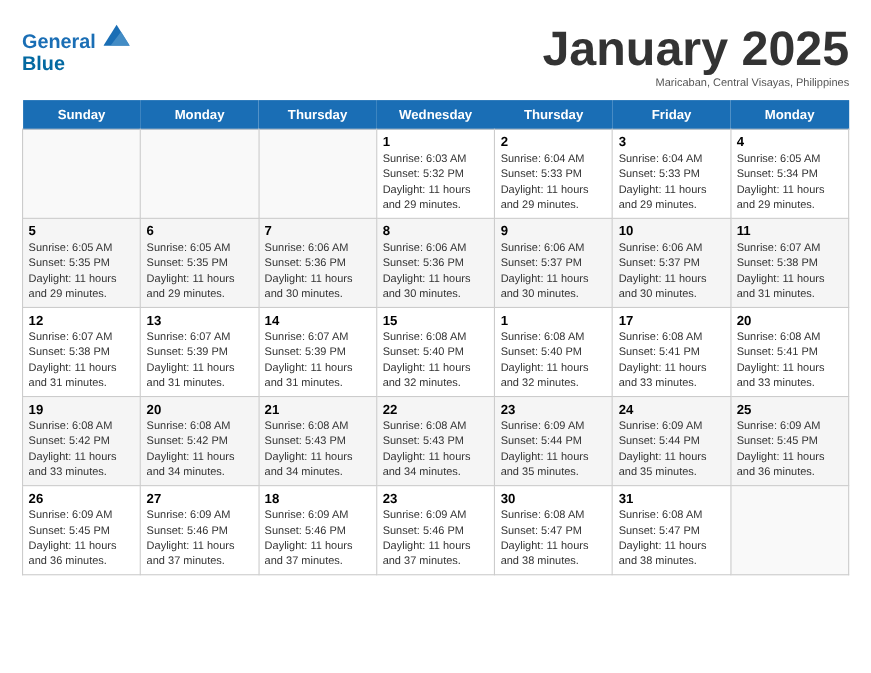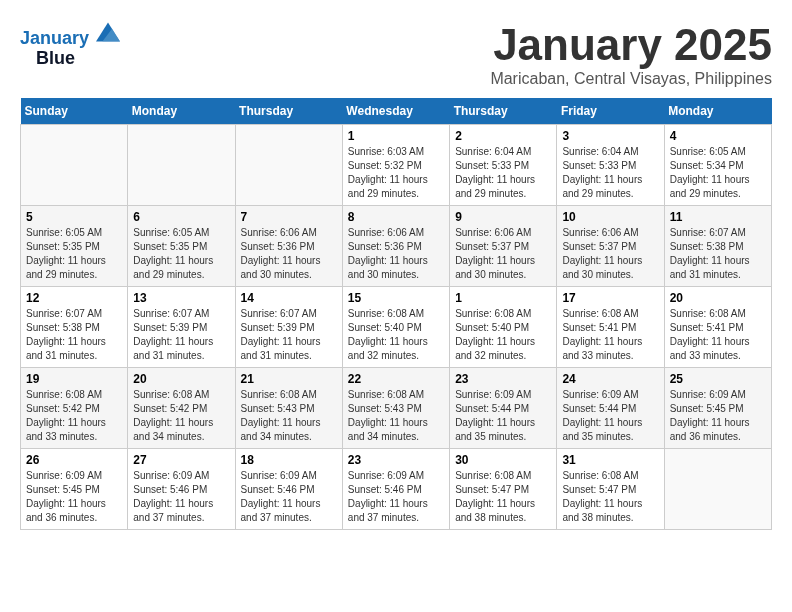--- a/index.html
+++ b/index.html
@@ -36,34 +36,34 @@
     }
     .title-block {
       text-align: right;
     }
     .month-title {
       font-size: 44px;
       font-weight: bold;
       color: #333;
     }
     .location {
-      font-size: 16px;
+      font-size: 10px;
       color: #555;
       padding-left: 20px;
     }
     table {
       width: 100%;
       border-collapse: collapse;
       font-size: 11px;
     }
     th {
       background: #1a6eb5;
       color: #fff;
       padding: 6px 4px;
-      text-align: left;
+      text-align: center;
       font-size: 12px;
       font-weight: bold;
     }
     td {
       border: 1px solid #ccc;
       vertical-align: top;
       padding: 4px 5px;
       height: 80px;
       width: 14.28%;
       background: #fff;
@@ -85,27 +85,27 @@
       background: #f9f9f9;
     }
   </style>
 </head>
 <body>
 
 <div class="header">
   <div class="logo">
     <div>
       <div class="logo-text">
-        <span>January</span>
+        <span>General</span>
         <svg class="logo-icon" viewBox="0 0 30 24" xmlns="http://www.w3.org/2000/svg">
           <polygon points="0,24 15,0 30,24" fill="#1a6eb5"></polygon>
           <polygon points="8,24 20,8 30,24" fill="#5599cc" opacity="0.7"></polygon>
         </svg>
       </div>
-      <div class="logo-text" style="color:#0f172a;margin-left:16px;">Blue</div>
+      <div class="logo-text" style="color:#0369a1;">Blue</div>
     </div>
   </div>
   <div class="title-block">
     <div class="month-title">January 2025</div>
     <div class="location">Maricaban, Central Visayas, Philippines</div>
   </div>
 </div>
 
 <table>
   <thead>

